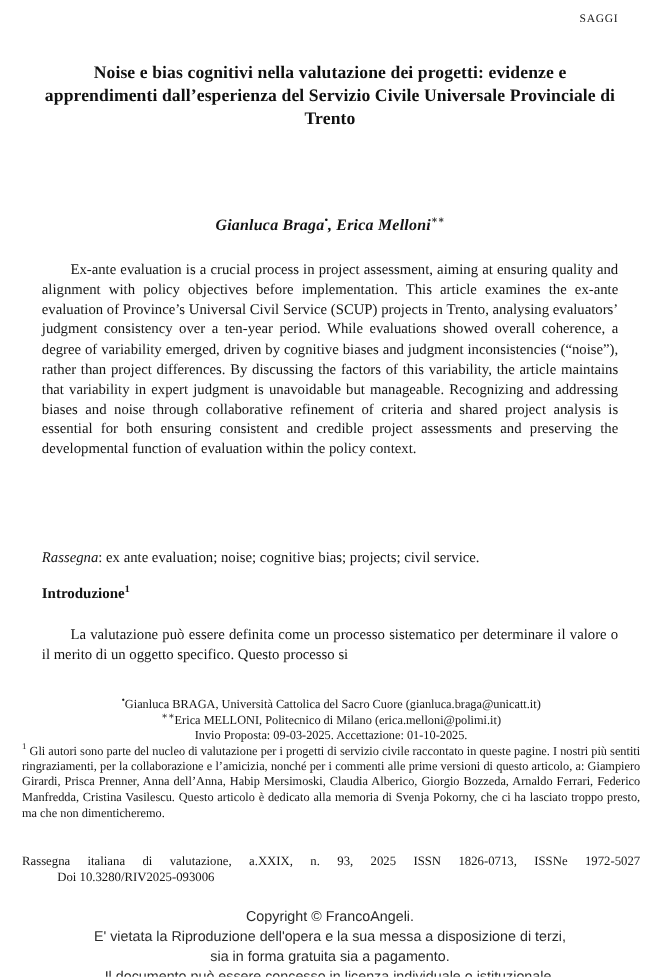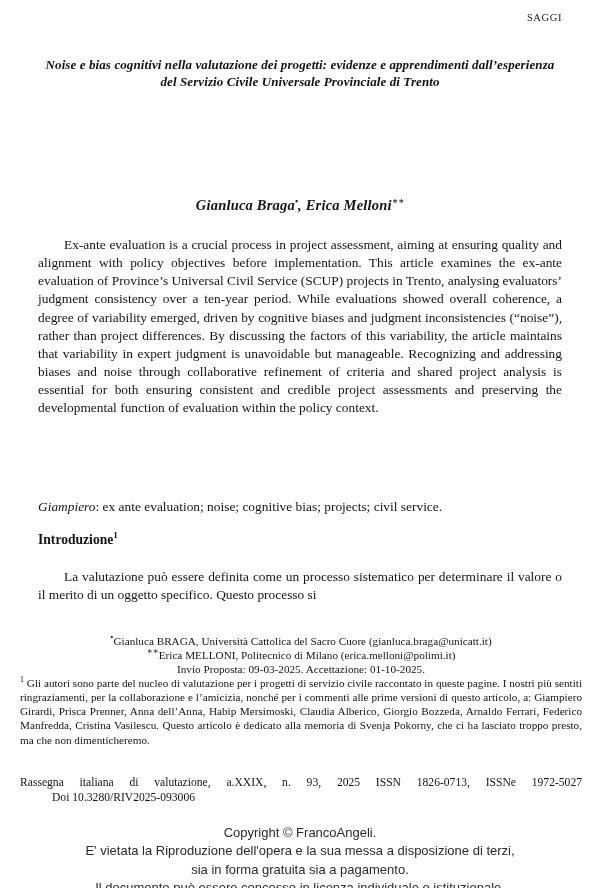--- a/index.html
+++ b/index.html
@@ -36,27 +36,26 @@
 
   
   .title-block {
     position: absolute;
     top: 56px;
     left: 38px;
     width: 524px;
     text-align: center;
   }
   .article-title {
-    font-size: 13px;
+    font-size: 16px;
     font-weight: bold;
     line-height: 1.32;
     margin: 0;
     letter-spacing: 0.1px;
     color: #111;
-    font-style: italic;
   }
 
   
   .authors {
     position: absolute;
     top: 197px;
     left: 38px;
     width: 524px;
     text-align: center;
     font-size: 14.5px;
@@ -210,21 +209,21 @@
     <h1 class="article-title">Noise e bias cognitivi nella valutazione dei progetti: evidenze e apprendimenti dall’esperienza del Servizio Civile Universale Provinciale di Trento</h1>
   </div>
 
   <div class="authors">
     <span>Gianluca Braga</span><sup>•</sup><span>, Erica Melloni</span><sup>∗∗</sup>
   </div>
 
   <p class="abstract">Ex-ante evaluation is a crucial process in project assessment, aiming at ensuring quality and alignment with policy objectives before implementation. This article examines the ex-ante evaluation of Province’s Universal Civil Service (SCUP) projects in Trento, analysing evaluators’ judgment consistency over a ten-year period. While evaluations showed overall coherence, a degree of variability emerged, driven by cognitive biases and judgment inconsistencies (“noise”), rather than project differences. By discussing the factors of this variability, the article maintains that variability in expert judgment is unavoidable but manageable. Recognizing and addressing biases and noise through collaborative refinement of criteria and shared project analysis is essential for both ensuring consistent and credible project assessments and preserving the developmental function of evaluation within the policy context.</p>
 
   <p class="keywords">
-    <span class="kw-label">Giampiero</span><span>: </span><span>ex ante evaluation; noise; cognitive bias; projects; civil service.</span>
+    <span class="kw-label">Rassegna</span><span>: </span><span>ex ante evaluation; noise; cognitive bias; projects; civil service.</span>
   </p>
 
   <h2 class="section-heading">
     <span>Introduzione</span><sup>1</sup>
   </h2>
 
   <p class="body-para">La valutazione può essere definita come un processo sistematico per determinare il valore o il merito di un oggetto specifico. Questo processo si</p>
 
   <div class="footnotes">
     <p class="footnote-line"><span class="fn-marker-star">•</span><span>Gianluca BRAGA, Università Cattolica del Sacro Cuore (gianluca.braga@unicatt.it)</span></p>

